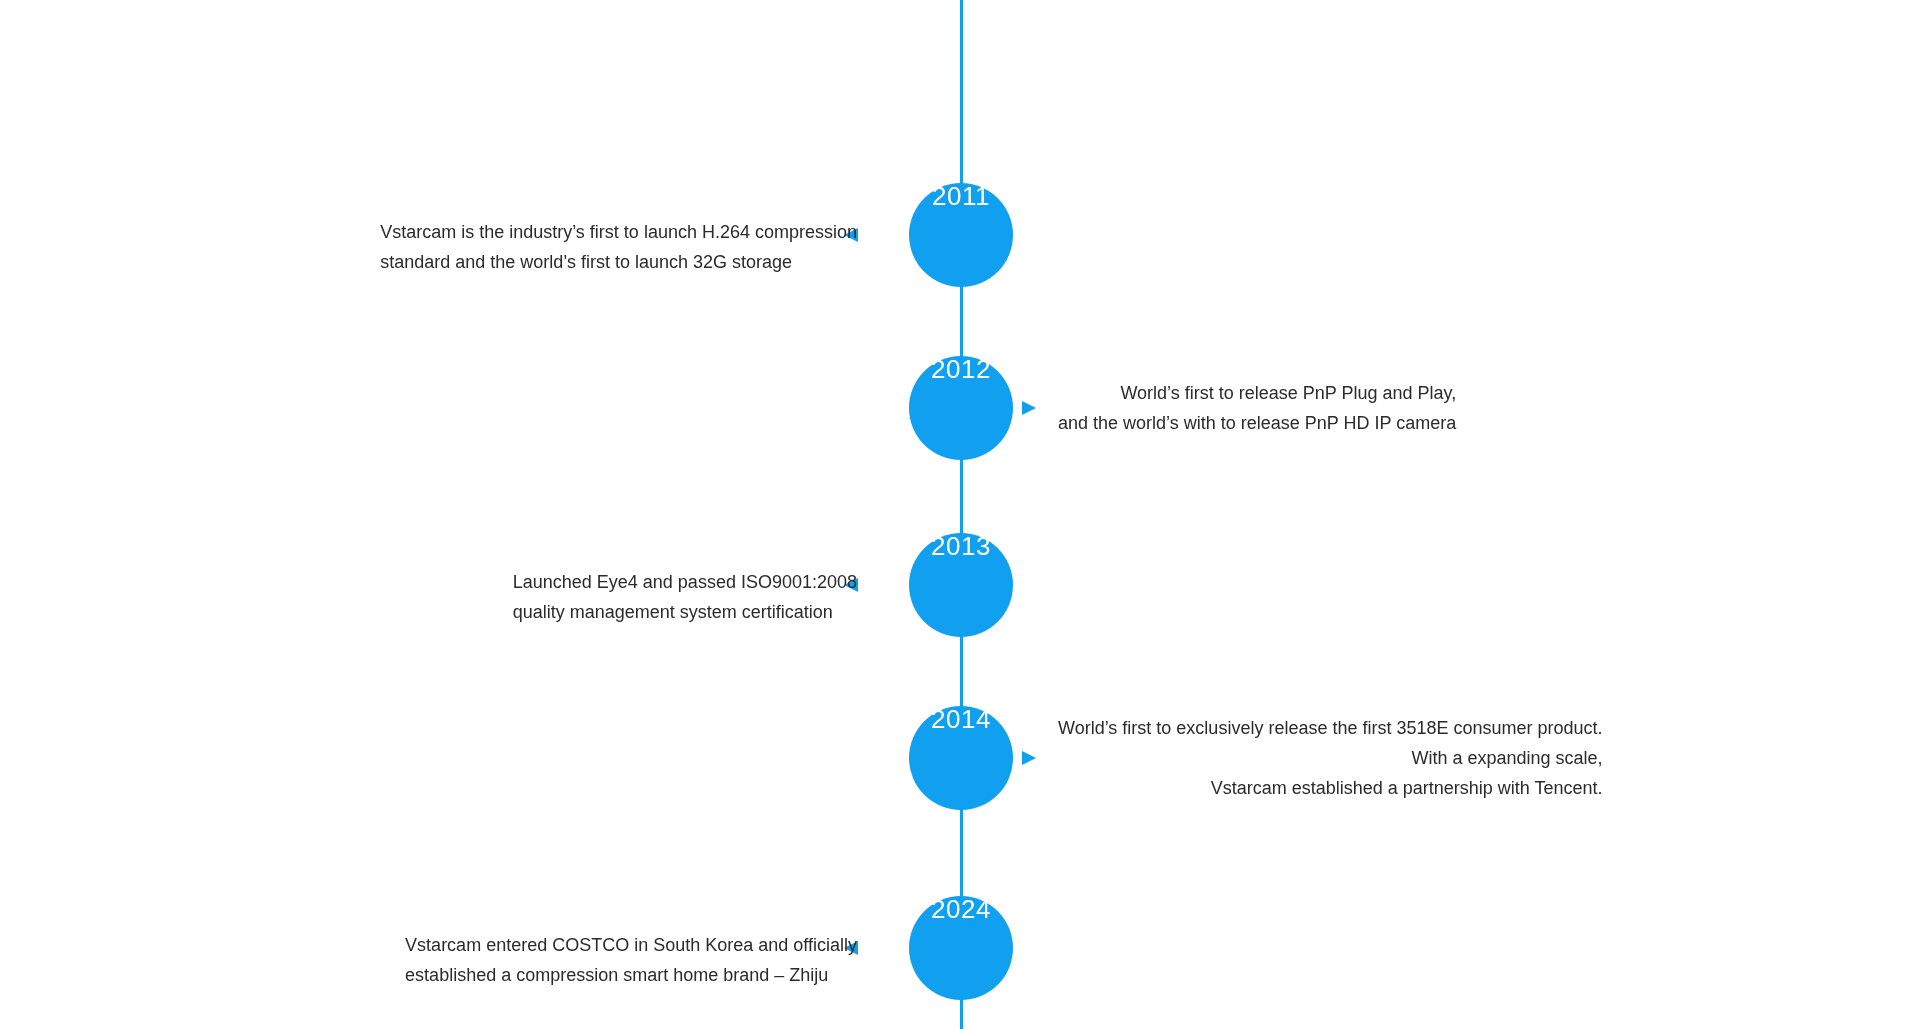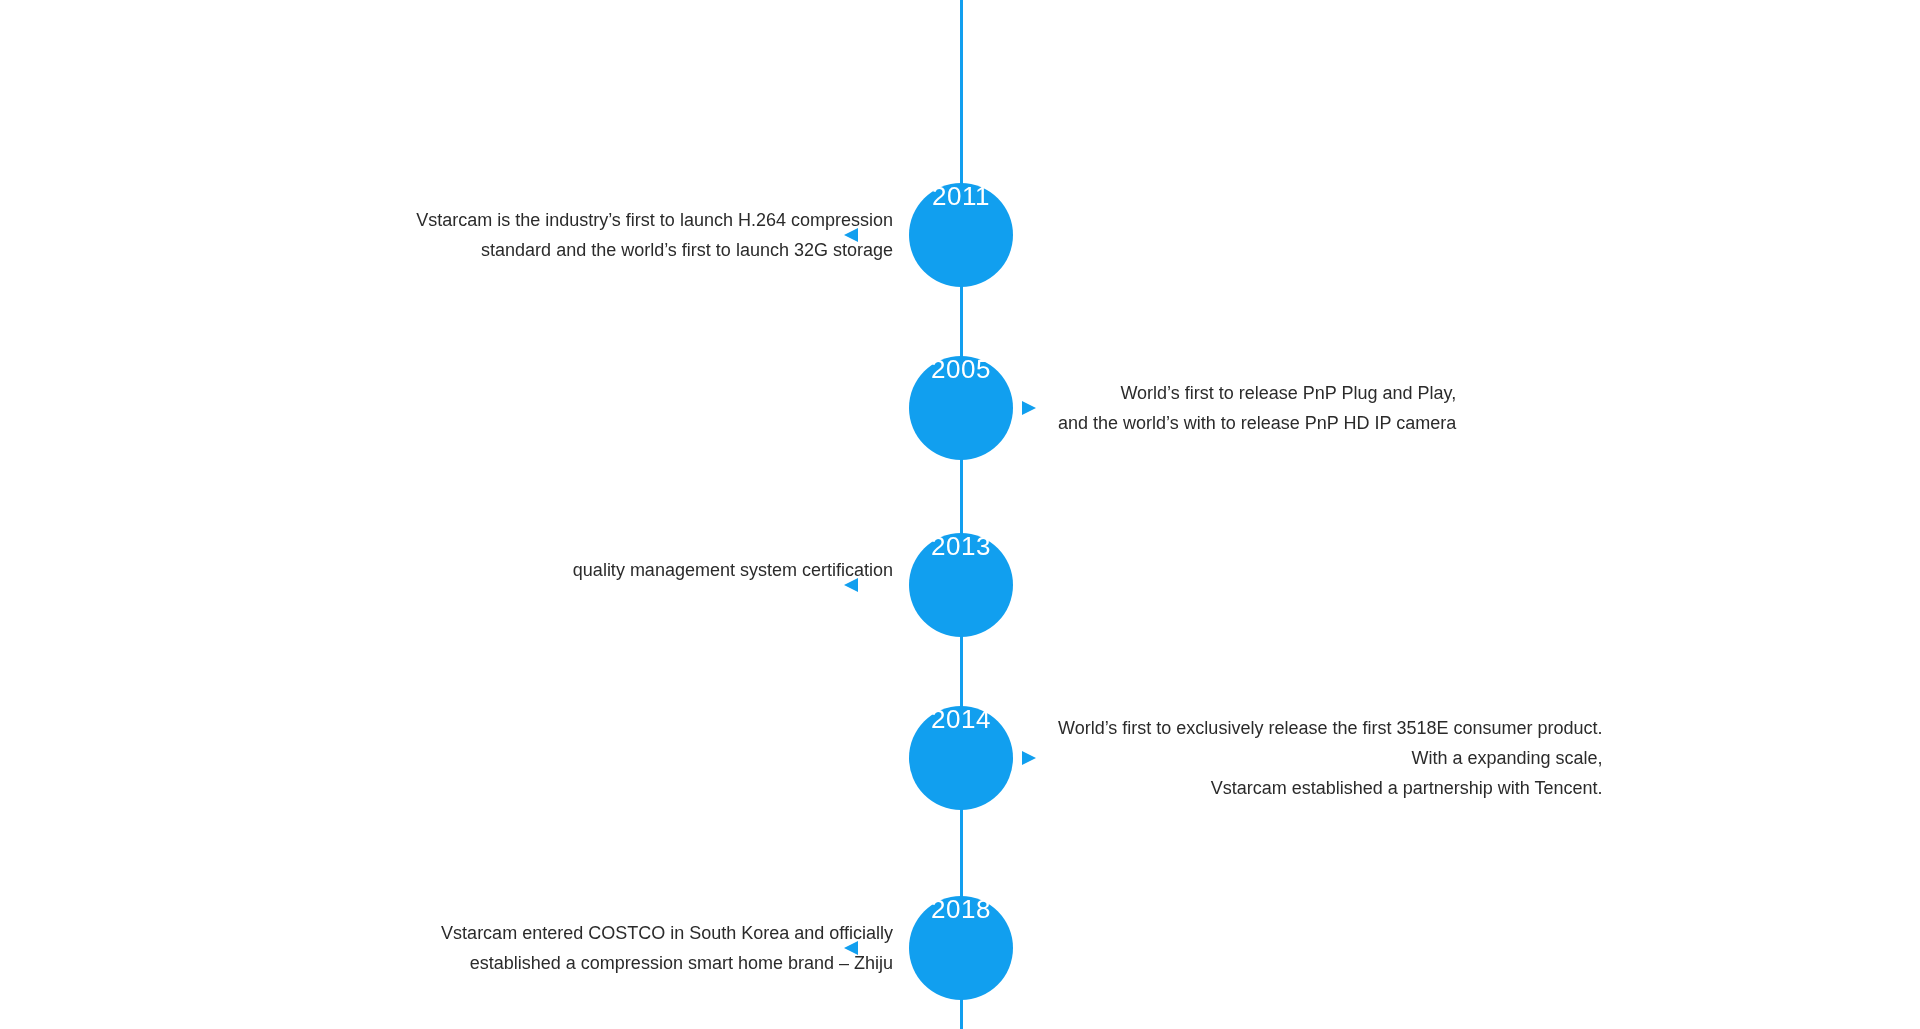--- a/index.html
+++ b/index.html
@@ -80,22 +80,23 @@
 
   
   .desc {
     position: absolute;
     font-size: 18px;
     line-height: 30px;
     color: #2b2b2b;
     white-space: nowrap;
   }
   .desc.left {
-    right: 1027px;
-    text-align: right;
+    right: 1063px;
+    text-align: left;
+    margin-top: 12px;
   }
   .desc.right {
     left: 1058px;
     text-align: right;
   }
   .desc .line {
     display: block;
   }
 
   
@@ -114,51 +115,52 @@
           <span>2011</span>
         </div>
         <div class="pointer left"></div>
         <div class="desc left lines-2">
           <span class="line">Vstarcam is the industry’s first to launch H.264 compression</span>
           <span class="line">standard and the world’s first to launch 32G storage</span>
         </div>
       </div>
       <div class="milestone" style="top: 408px;">
         <div class="node">
-          <span>2005</span>
+          <span>2012</span>
         </div>
         <div class="pointer right"></div>
         <div class="desc right lines-2">
           <span class="line">World’s first to release PnP Plug and Play,</span>
           <span class="line">and the world’s with to release PnP HD IP camera</span>
         </div>
       </div>
       <div class="milestone" style="top: 585px;">
         <div class="node">
           <span>2013</span>
         </div>
         <div class="pointer left"></div>
         <div class="desc left lines-2">
+          <span class="line">Launched Eye4 and passed ISO9001:2008</span>
           <span class="line">quality management system certification</span>
         </div>
       </div>
       <div class="milestone" style="top: 758px;">
         <div class="node">
           <span>2014</span>
         </div>
         <div class="pointer right"></div>
         <div class="desc right lines-3">
           <span class="line">World’s first to exclusively release the first 3518E consumer product.</span>
           <span class="line">With a expanding scale,</span>
           <span class="line">Vstarcam established a partnership with Tencent.</span>
         </div>
       </div>
       <div class="milestone" style="top: 948px;">
         <div class="node">
-          <span>2018</span>
+          <span>2024</span>
         </div>
         <div class="pointer left"></div>
         <div class="desc left lines-2">
           <span class="line">Vstarcam entered COSTCO in South Korea and officially</span>
           <span class="line">established a compression smart home brand – Zhiju</span>
         </div>
       </div>
     </div>
 </div>
 

